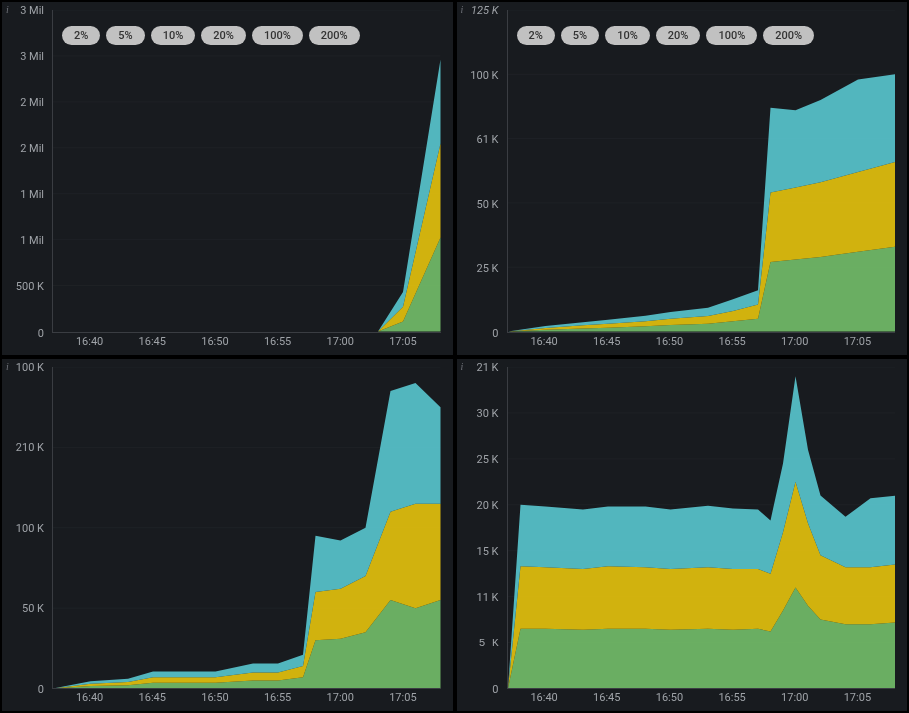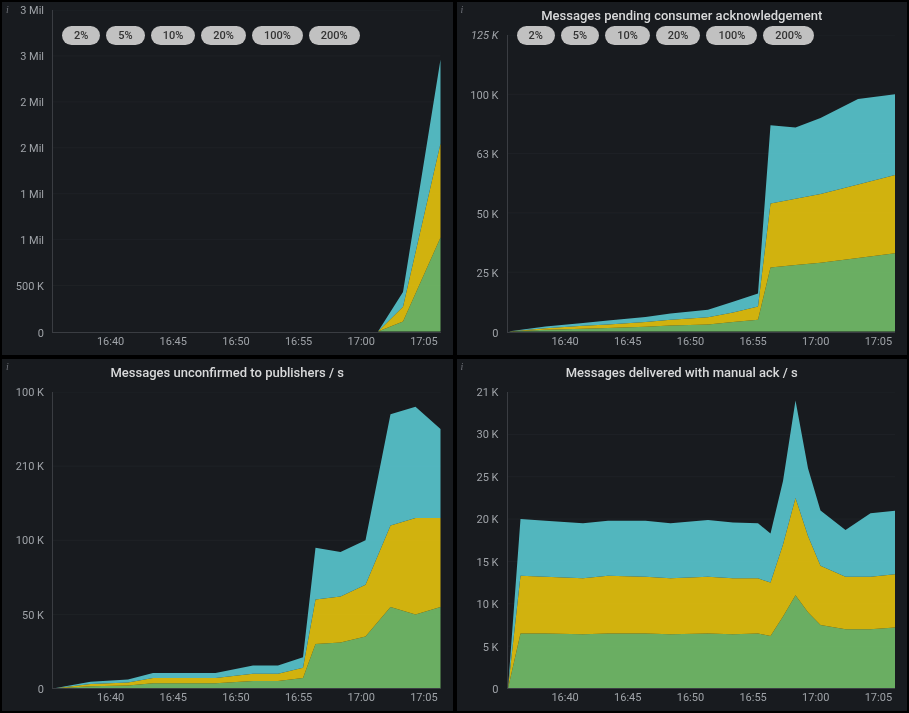--- a/index.html
+++ b/index.html
@@ -102,21 +102,20 @@
     left: 50px;
     right: 12px;
     bottom: 2px;
     height: 18px;
   }
   .axis-x .tick {
     position: absolute;
     transform: translateX(-50%);
     font-size: 11px;
     color: #9fa3a8;
-    margin-left: 21px;
   }
   svg.chart-svg {
     position: absolute;
     inset: 0;
     width: 100%;
     height: 100%;
   }
   .series-green { fill: #73bf69; fill-opacity: 0.9; }
   .series-yellow { fill: #f2cc0c; fill-opacity: 0.85; }
   .series-blue { fill: #5dd1db; fill-opacity: 0.85; }
@@ -169,35 +168,34 @@
           <div class="tick" style="left: 41.9355%;">16:50</div>
           <div class="tick" style="left: 58.0645%;">16:55</div>
           <div class="tick" style="left: 74.1935%;">17:00</div>
           <div class="tick" style="left: 90.3226%;">17:05</div>
         </div>
     </div>
   </div>
 
   <div class="panel">
     <span class="panel-info">i</span>
-    <div class="panel-title">Messages pending consumer acknowledgement</div>
     <div class="zoom-pills">
         <div class="zoom-pill">2%</div>
         <div class="zoom-pill">5%</div>
         <div class="zoom-pill">10%</div>
         <div class="zoom-pill">20%</div>
         <div class="zoom-pill">100%</div>
         <div class="zoom-pill">200%</div>
       </div>
     <div class="chart-body">
       <div class="axis-y">
           <div class="tick" style="bottom: 0%; transform: translateY(50%);">0</div>
           <div class="tick" style="bottom: 20%; transform: translateY(50%);">25 K</div>
           <div class="tick" style="bottom: 40%; transform: translateY(50%);">50 K</div>
-          <div class="tick" style="bottom: 60%; transform: translateY(50%);">63 K</div>
+          <div class="tick" style="bottom: 60%; transform: translateY(50%);">61 K</div>
           <div class="tick" style="bottom: 80%; transform: translateY(50%);">100 K</div>
           <div class="tick" style="bottom: 100%; transform: translateY(50%); font-style: italic;">125 K</div>
         </div>
       <div class="plot-area">
           <svg class="chart-svg" viewBox="0 0 1000 1000" preserveAspectRatio="none">
             <g class="gridlines">
               <line x1="0" x2="1000" y1="800" y2="800"></line>
               <line x1="0" x2="1000" y1="600" y2="600"></line>
               <line x1="0" x2="1000" y1="400" y2="400"></line>
               <line x1="0" x2="1000" y1="200" y2="200"></line>
@@ -214,21 +212,20 @@
           <div class="tick" style="left: 41.9355%;">16:50</div>
           <div class="tick" style="left: 58.0645%;">16:55</div>
           <div class="tick" style="left: 74.1935%;">17:00</div>
           <div class="tick" style="left: 90.3226%;">17:05</div>
         </div>
     </div>
   </div>
 
   <div class="panel">
     <span class="panel-info">i</span>
-    <div class="panel-title">Messages unconfirmed to publishers / s</div>
     <div class="chart-body">
       <div class="axis-y">
           <div class="tick" style="bottom: 0%; transform: translateY(50%);">0</div>
           <div class="tick" style="bottom: 25%; transform: translateY(50%);">50 K</div>
           <div class="tick" style="bottom: 50%; transform: translateY(50%);">100 K</div>
           <div class="tick" style="bottom: 75%; transform: translateY(50%);">210 K</div>
           <div class="tick" style="bottom: 100%; transform: translateY(50%);">100 K</div>
         </div>
       <div class="plot-area">
           <svg class="chart-svg" viewBox="0 0 1000 1000" preserveAspectRatio="none">
@@ -249,26 +246,25 @@
           <div class="tick" style="left: 41.9355%;">16:50</div>
           <div class="tick" style="left: 58.0645%;">16:55</div>
           <div class="tick" style="left: 74.1935%;">17:00</div>
           <div class="tick" style="left: 90.3226%;">17:05</div>
         </div>
     </div>
   </div>
 
   <div class="panel">
     <span class="panel-info">i</span>
-    <div class="panel-title">Messages delivered with manual ack / s</div>
-    <div class="chart-body">
-      <div class="axis-y">
-          <div class="tick" style="bottom: 0%; transform: translateY(50%);">0</div>
-          <div class="tick" style="bottom: 14.2857%; transform: translateY(50%);">5 K</div>
-          <div class="tick" style="bottom: 28.5714%; transform: translateY(50%);">10 K</div>
+    <div class="chart-body">
+      <div class="axis-y">
+          <div class="tick" style="bottom: 0%; transform: translateY(50%);">0</div>
+          <div class="tick" style="bottom: 14.2857%; transform: translateY(50%); font-family: Liberation Mono, monospace;">5 K</div>
+          <div class="tick" style="bottom: 28.5714%; transform: translateY(50%);">11 K</div>
           <div class="tick" style="bottom: 42.8571%; transform: translateY(50%);">15 K</div>
           <div class="tick" style="bottom: 57.1429%; transform: translateY(50%);">20 K</div>
           <div class="tick" style="bottom: 71.4286%; transform: translateY(50%);">25 K</div>
           <div class="tick" style="bottom: 85.7143%; transform: translateY(50%); text-align: right;">30 K</div>
           <div class="tick" style="bottom: 100%; transform: translateY(50%);">21 K</div>
         </div>
       <div class="plot-area">
           <svg class="chart-svg" viewBox="0 0 1000 1000" preserveAspectRatio="none">
             <g class="gridlines">
               <line x1="0" x2="1000" y1="857.1428571428571" y2="857.1428571428571"></line>

